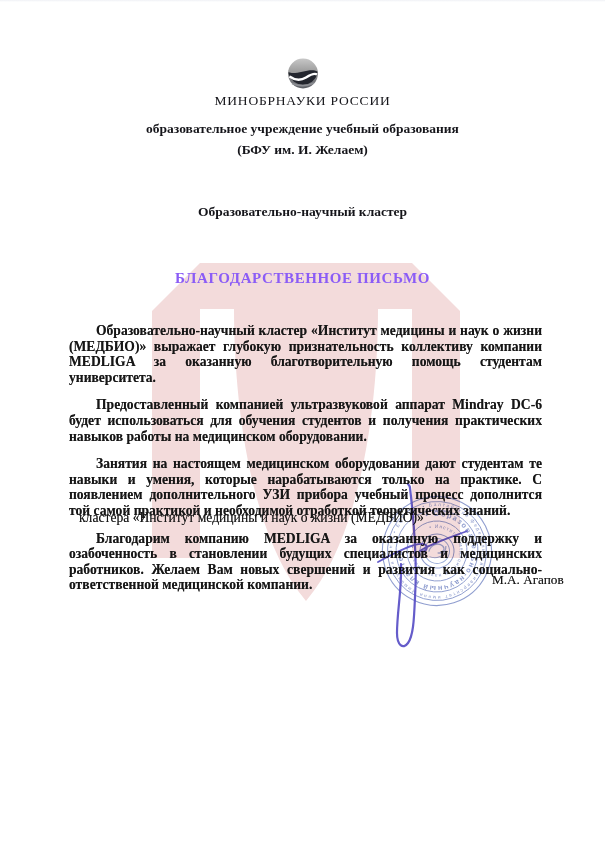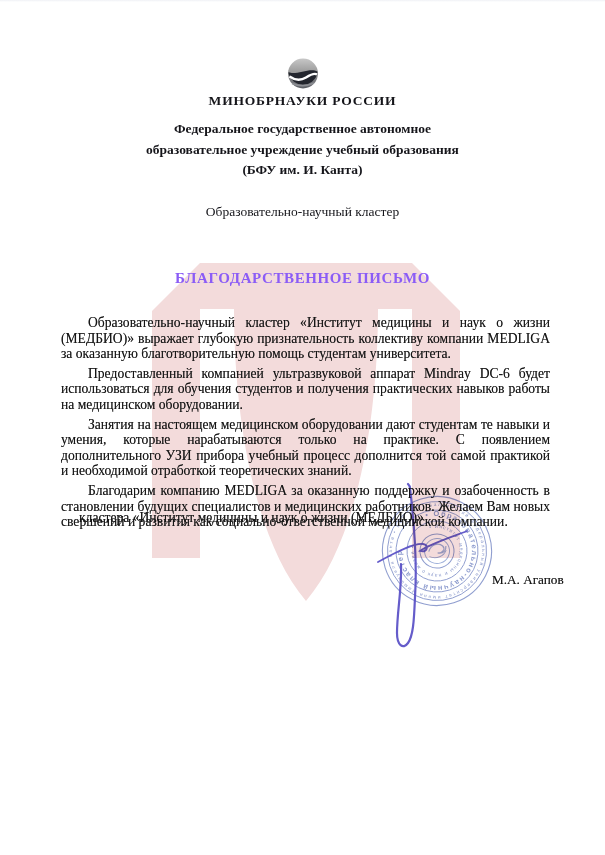--- a/index.html
+++ b/index.html
@@ -13,33 +13,33 @@
   }
   .abs{position:absolute;}
   .centered{left:0;right:0;text-align:center;}
   .scan-top-edge{
     left:0;top:0;width:100%;height:2px;
     background:linear-gradient(to bottom,#e3e6ee,#ffffff);
     opacity:.55;
   }
   
   .emblem{left:50%;top:56px;transform:translateX(-50%);}
-  .ministry{top:93px;font-weight:700;font-size:13.5px;letter-spacing:.8px;color:#15151a;}
+  .ministry{top:93px;font-weight:400;font-size:13.5px;letter-spacing:.8px;color:#15151a;}
   .org{top:119px;font-weight:700;font-size:13.5px;line-height:20.6px;color:#15151a;}
-  .cluster{top:204px;font-weight:400;font-size:13.5px;line-height:15.8px;color:#15151a;}
+  .cluster{top:204px;font-weight:700;font-size:13.5px;line-height:15.8px;color:#15151a;}
   .title{top:270px;font-weight:700;font-size:15px;letter-spacing:.6px;color:#8b5cf6;z-index:3;}
   
   .body-text{
     left:57px;top:311px;width:497px;z-index:3;
     font-size:13.6px;line-height:15.6px;
     text-align:justify;
     color:#161616;
     text-shadow:0 0 .35px rgba(20,20,20,.55);
   }
-  .body-text p{margin:4px;text-indent:27px;}
+  .body-text p{margin:12px;text-indent:27px;font-weight:bold;}
   .signoff{
     left:79px;top:510px;width:370px;z-index:3;
     font-size:13.6px;line-height:15.6px;color:#161616;
     text-shadow:0 0 .35px rgba(20,20,20,.55);
   }
   .signer{
     left:492px;top:524px;z-index:3;
     font-size:13.2px;color:#161616;
     text-shadow:0 0 .35px rgba(20,20,20,.55);
     white-space:nowrap;
@@ -75,23 +75,22 @@
     </defs>
     <circle cx="19" cy="17.5" r="15" fill="url(#gl)"></circle>
     <path d="M4.6,16 C11,20 26,11 33.4,15.5 L33.4,18 A15,15 0 0 1 4.6,18 Z" fill="#23262e"></path>
     <path d="M5.5,20.5 Q14,26.5 22,21.5 T33,18.5" stroke="#ffffff" stroke-width="2.4" fill="none"></path>
     <path d="M8,27.5 Q19,32 30,27" stroke="#8d8f94" stroke-width="1.6" fill="none"></path>
   </svg>
 
   <div class="abs centered ministry">МИНОБРНАУКИ РОССИИ</div>
 
   <div class="abs centered org">
-    <div>Федеральное государственное автономное</div>
     <div>образовательное учреждение учебный образования</div>
-    <div>(БФУ им. И. Канта)</div>
+    <div>(БФУ им. И. Желаем)</div>
   </div>
 
   <div class="abs centered cluster">
     <div>Образовательно-научный кластер</div>
   </div>
 
   <div class="abs centered title">БЛАГОДАРСТВЕННОЕ ПИСЬМО</div>
 
   <div class="abs body-text">
     <p>Образовательно-научный кластер «Институт медицины и наук о жизни (МЕДБИО)» выражает глубокую признательность коллективу компании MEDLIGA за оказанную благотворительную помощь студентам университета.</p>

